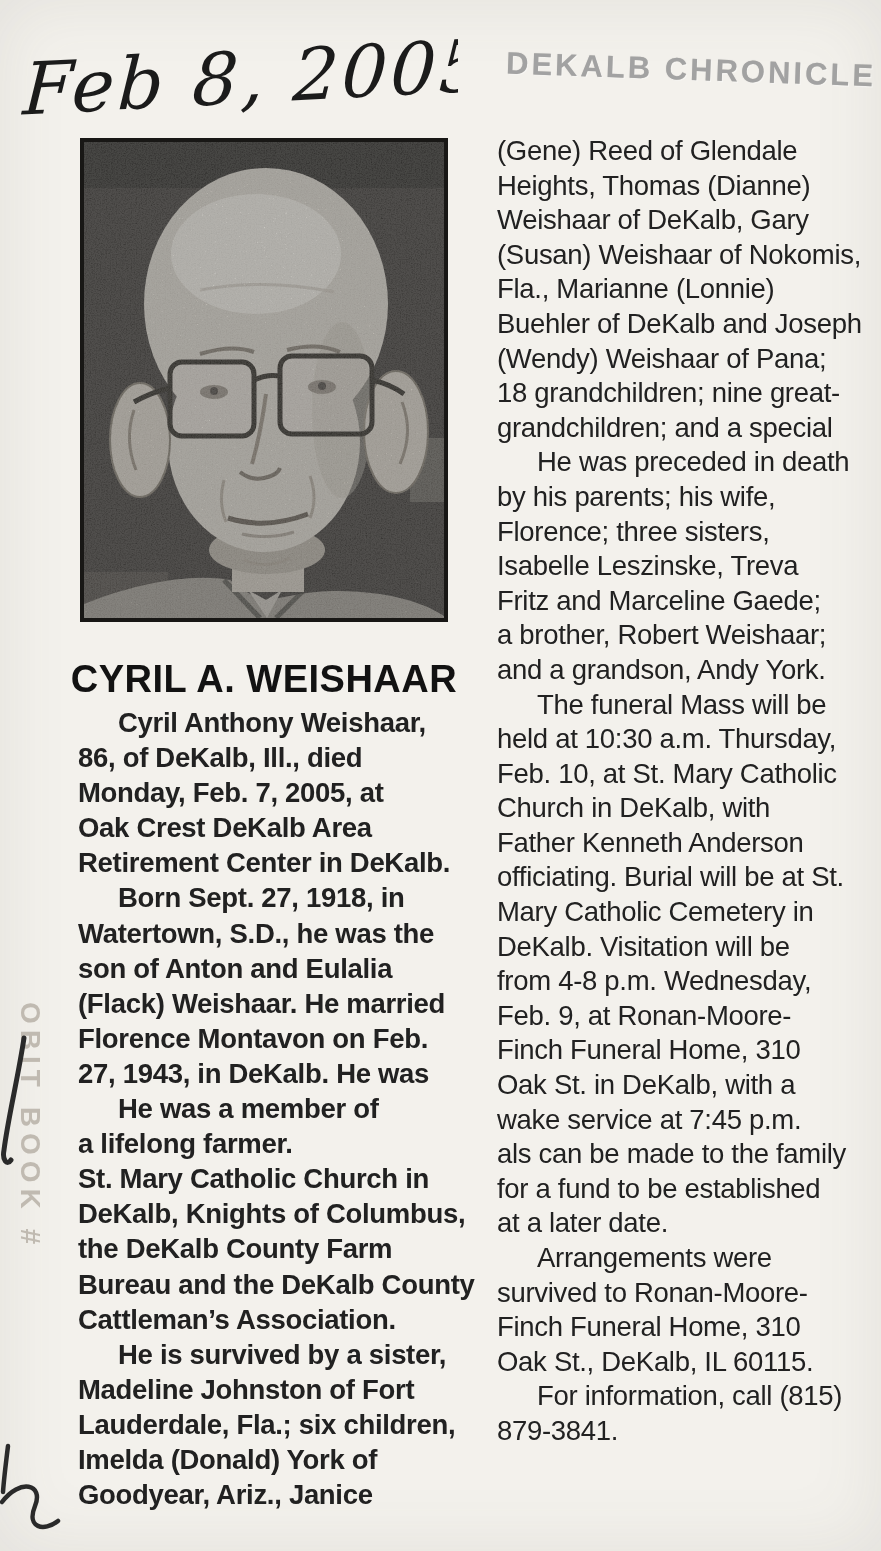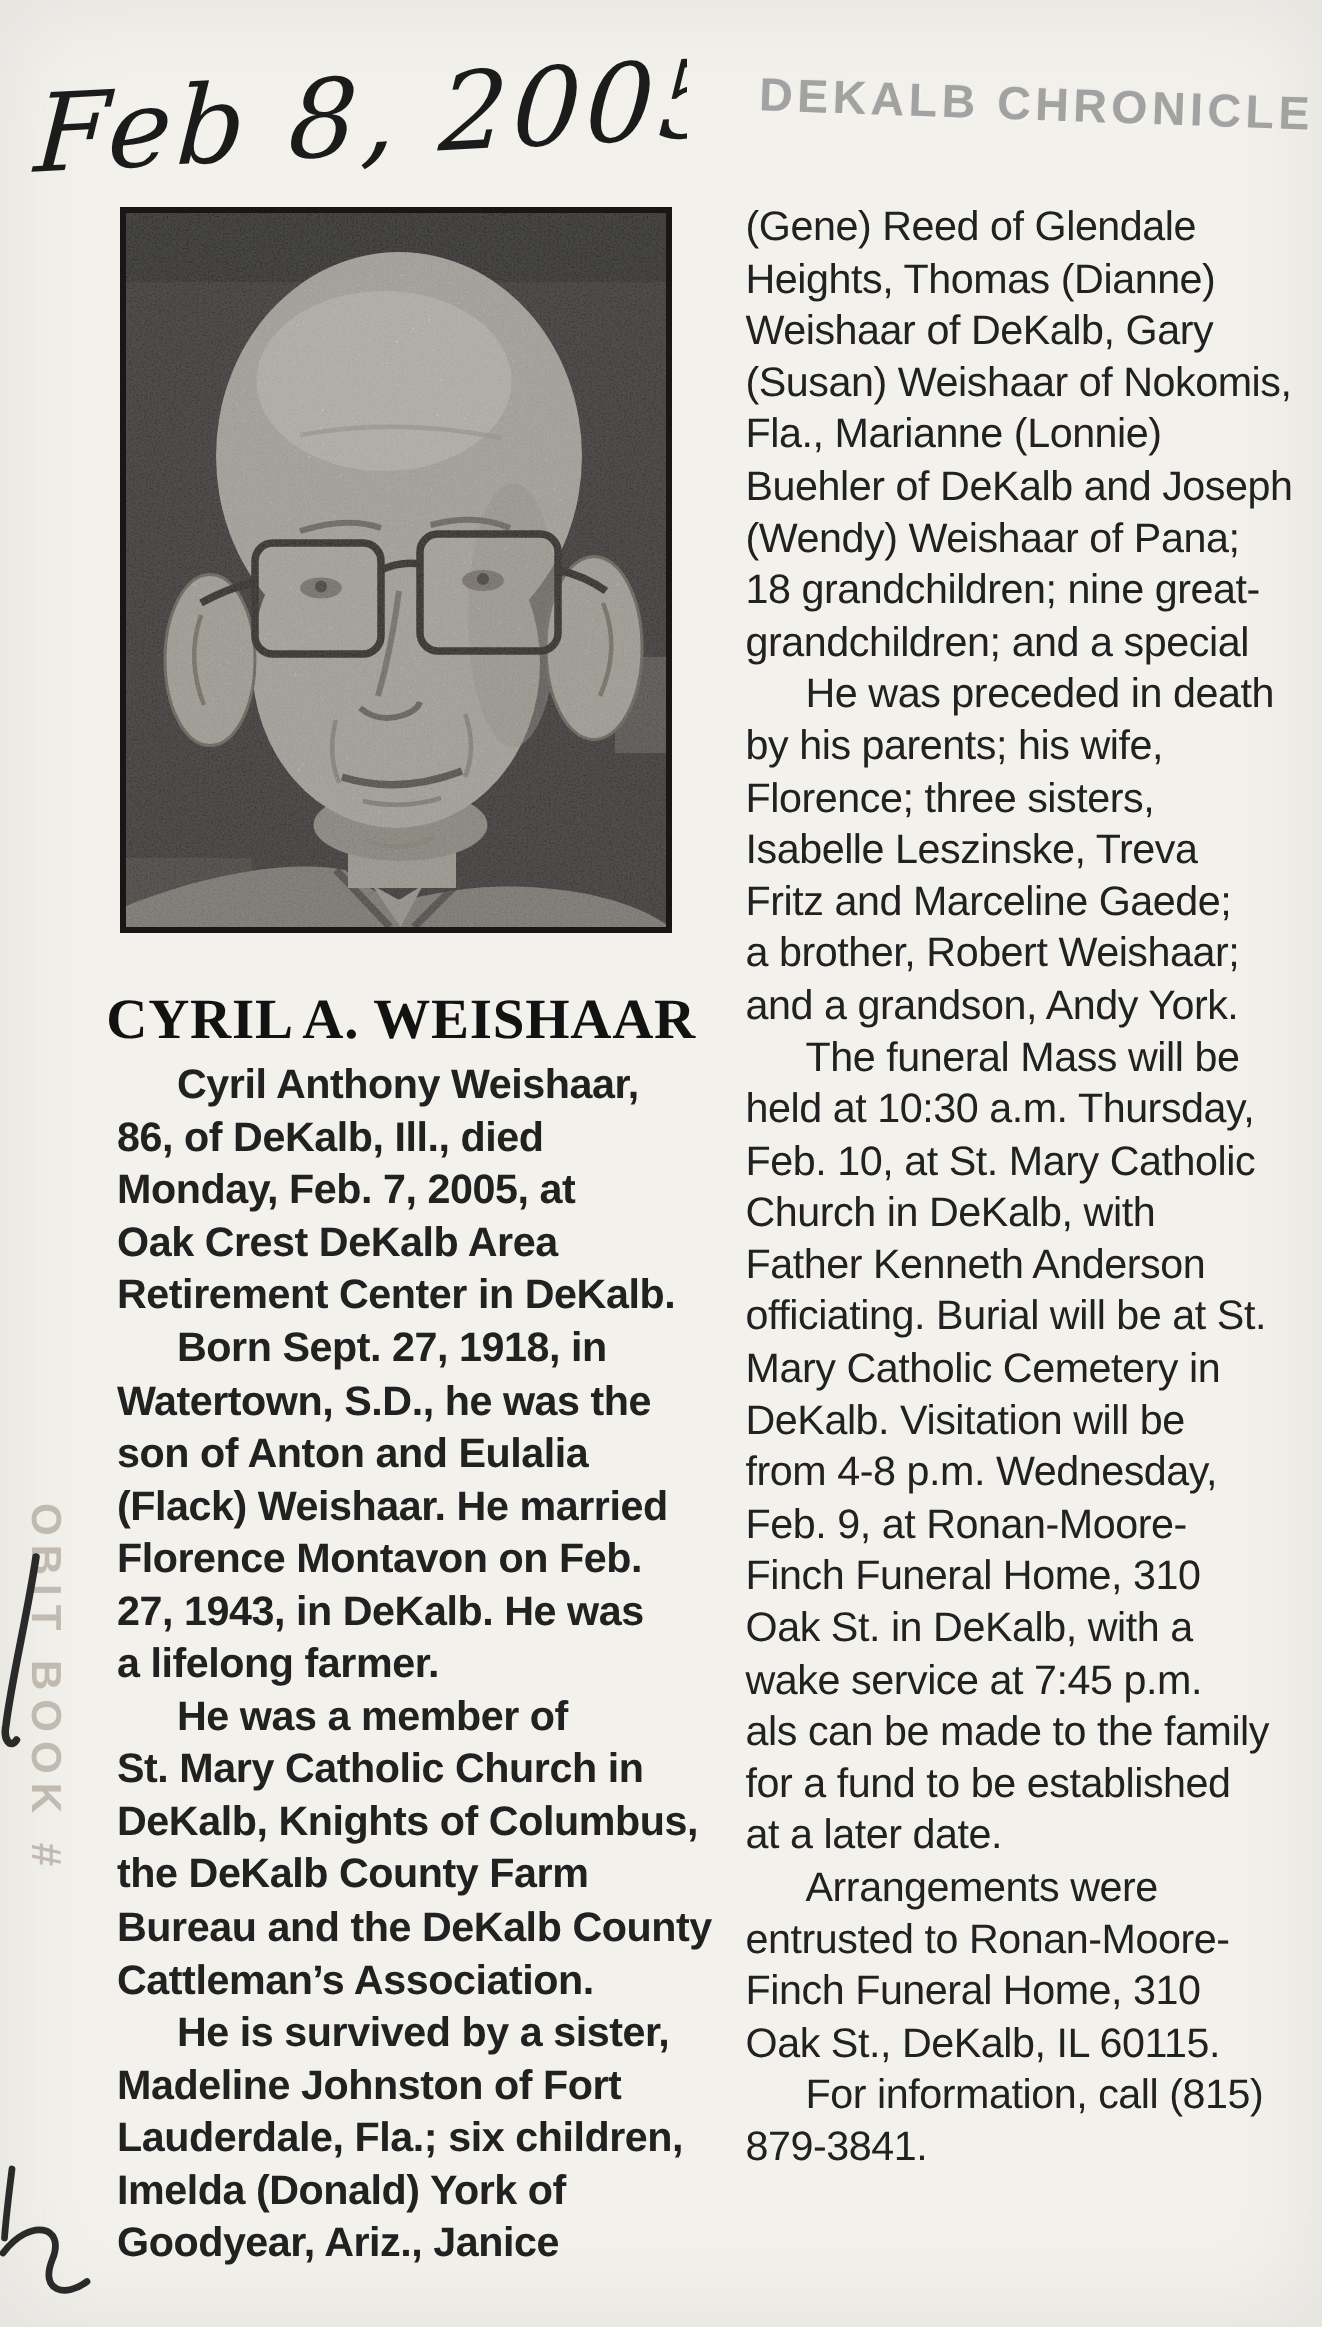--- a/index.html
+++ b/index.html
@@ -31,22 +31,22 @@
   }
   
   .photo{
     position:absolute;left:80px;top:138px;width:368px;height:484px;
     margin:0;border:4px solid #181715;background:#4a4745;box-sizing:border-box;
   }
   .photo svg{display:block;width:100%;height:100%;}
   
   .headline{
     position:absolute;left:64px;top:658px;width:400px;margin:0;
-    text-align:right;font-size:38px;font-weight:bold;color:#121212;
-    letter-spacing:.5px;white-space:nowrap;font-family:Liberation Serif, serif;
+    text-align:center;font-size:38px;font-weight:bold;color:#121212;
+    letter-spacing:.5px;white-space:nowrap;
   }
   
   .text-col{position:absolute;font-size:27.5px;letter-spacing:-.3px;color:#212121;}
   .left-text{left:78px;top:705px;width:386px;line-height:35.1px;font-weight:bold;}
   .right-text{left:487px;top:134px;width:382px;line-height:34.6px;margin-left:10px;}
   .line{white-space:nowrap;}
   .indent{padding-left:40px;}
   
   .marks{position:absolute;left:0;top:0;width:881px;height:1551px;pointer-events:none;}
 </style>
@@ -149,22 +149,22 @@
       <div class="line">86, of DeKalb, Ill., died</div>
       <div class="line">Monday, Feb. 7, 2005, at</div>
       <div class="line">Oak Crest DeKalb Area</div>
       <div class="line">Retirement Center in DeKalb.</div>
       <div class="line indent">Born Sept. 27, 1918, in</div>
       <div class="line">Watertown, S.D., he was the</div>
       <div class="line">son of Anton and Eulalia</div>
       <div class="line">(Flack) Weishaar. He married</div>
       <div class="line">Florence Montavon on Feb.</div>
       <div class="line">27, 1943, in DeKalb. He was</div>
+      <div class="line indent">He was a member of</div>
       <div class="line">a lifelong farmer.</div>
-      <div class="line indent">He was a member of</div>
       <div class="line">St. Mary Catholic Church in</div>
       <div class="line">DeKalb, Knights of Columbus,</div>
       <div class="line">the DeKalb County Farm</div>
       <div class="line">Bureau and the DeKalb County</div>
       <div class="line">Cattleman’s Association.</div>
       <div class="line indent">He is survived by a sister,</div>
       <div class="line">Madeline Johnston of Fort</div>
       <div class="line">Lauderdale, Fla.; six children,</div>
       <div class="line">Imelda (Donald) York of</div>
       <div class="line">Goodyear, Ariz., Janice</div>
@@ -197,21 +197,21 @@
       <div class="line">DeKalb. Visitation will be</div>
       <div class="line">from 4-8 p.m. Wednesday,</div>
       <div class="line">Feb. 9, at Ronan-Moore-</div>
       <div class="line">Finch Funeral Home, 310</div>
       <div class="line">Oak St. in DeKalb, with a</div>
       <div class="line">wake service at 7:45 p.m.</div>
       <div class="line">als can be made to the family</div>
       <div class="line">for a fund to be established</div>
       <div class="line">at a later date.</div>
       <div class="line indent">Arrangements were</div>
-      <div class="line">entrusted to Ronan-Moore-</div>
+      <div class="line">survived to Ronan-Moore-</div>
       <div class="line">Finch Funeral Home, 310</div>
       <div class="line">Oak St., DeKalb, IL 60115.</div>
       <div class="line indent">For information, call (815)</div>
       <div class="line">879-3841.</div>
     </div>
 
   <svg class="marks" viewBox="0 0 881 1551">
     <path d="M24,1038 C18,1078 8,1118 4,1150 C2,1160 7,1166 11,1160" stroke="#2a2a2a" stroke-width="5" fill="none" stroke-linecap="round"></path>
     <path d="M8,1446 C6,1462 4,1478 3,1492" stroke="#2a2a2a" stroke-width="4.5" fill="none" stroke-linecap="round"></path>
     <path d="M2,1502 C20,1478 44,1484 35,1506 C26,1528 44,1532 58,1521" stroke="#2a2a2a" stroke-width="4.5" fill="none" stroke-linecap="round"></path>

